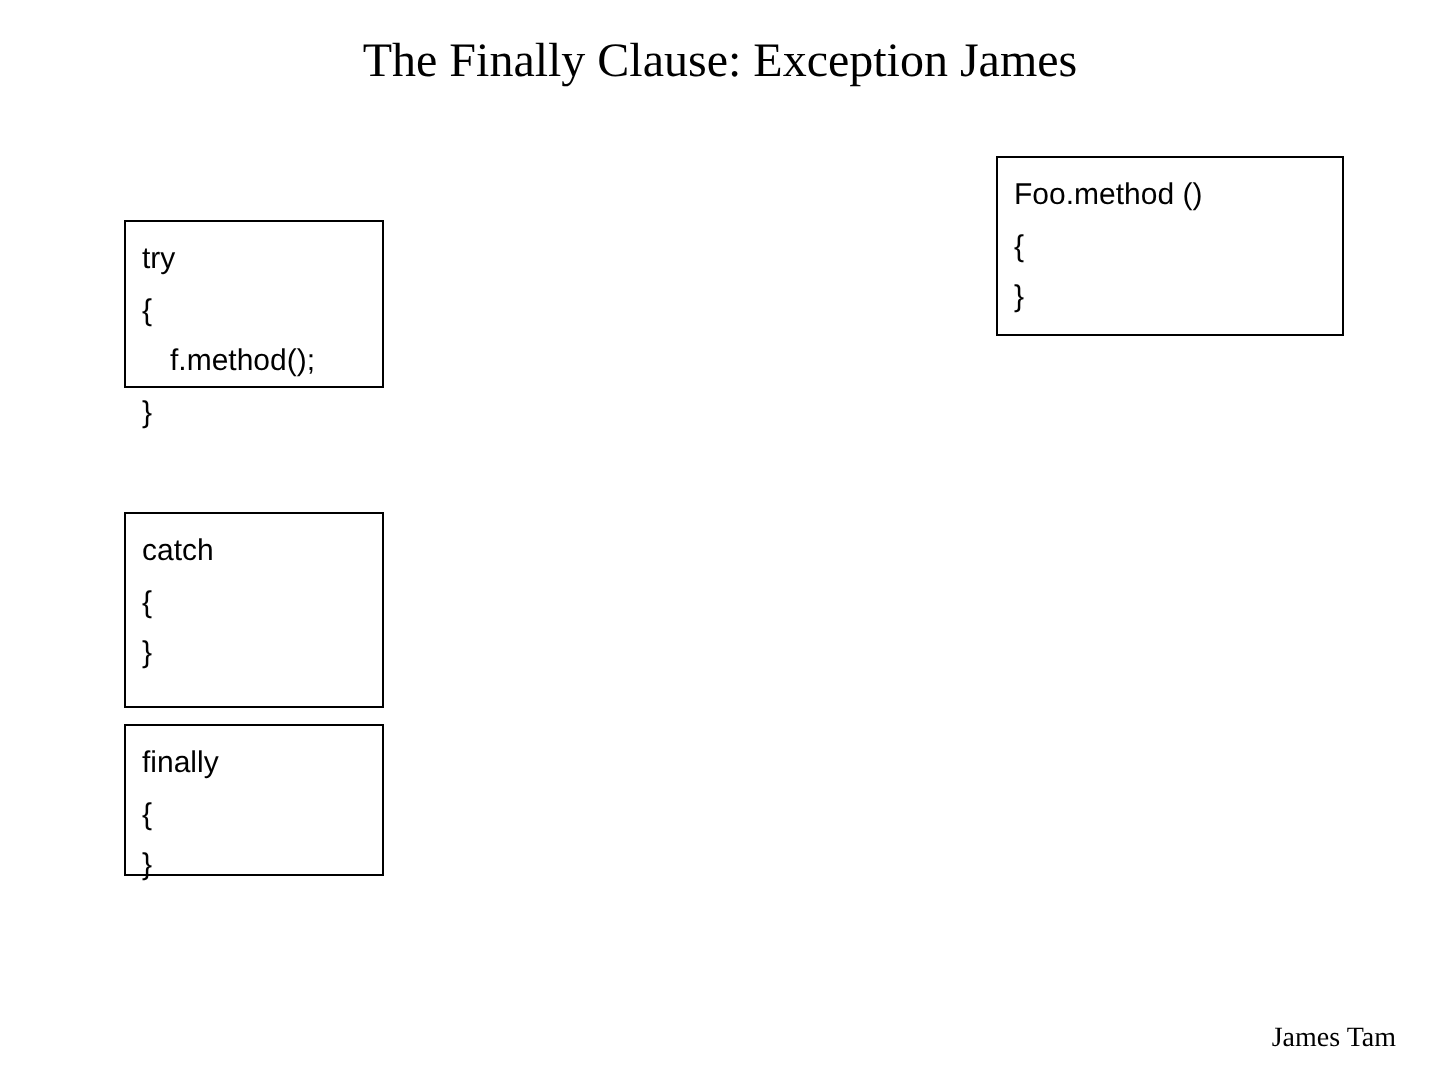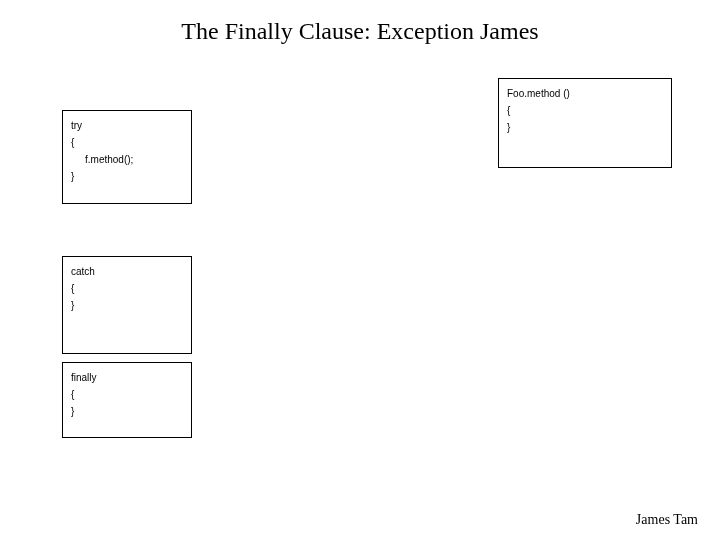--- a/index.html
+++ b/index.html
@@ -15,24 +15,24 @@
       font-size: 24px;
       text-align: center;
       padding-top: 18px;
       font-weight: normal;
     }
     .box {
       position: absolute;
       border: 1px solid #000;
       background: #fff;
       padding: 6px 8px;
-      font-size: 10px;
+      font-size: 15px;
       line-height: 1.7;
     }
-    .try-box { left: 62px; top: 110px; width: 130px; height: 94px; }
+    .try-box { left: 62px; top: 110px; width: 130px; height: 84px; }
     .catch-box { left: 62px; top: 256px; width: 130px; height: 98px; }
     .finally-box { left: 62px; top: 362px; width: 130px; height: 76px; }
     .foo-box { left: 498px; top: 78px; width: 174px; height: 90px; }
     .indent { padding-left: 14px; }
     .footer {
       position: absolute;
       right: 22px;
       bottom: 12px;
       font-family: "Times New Roman", Times, serif;
       font-size: 14px;

